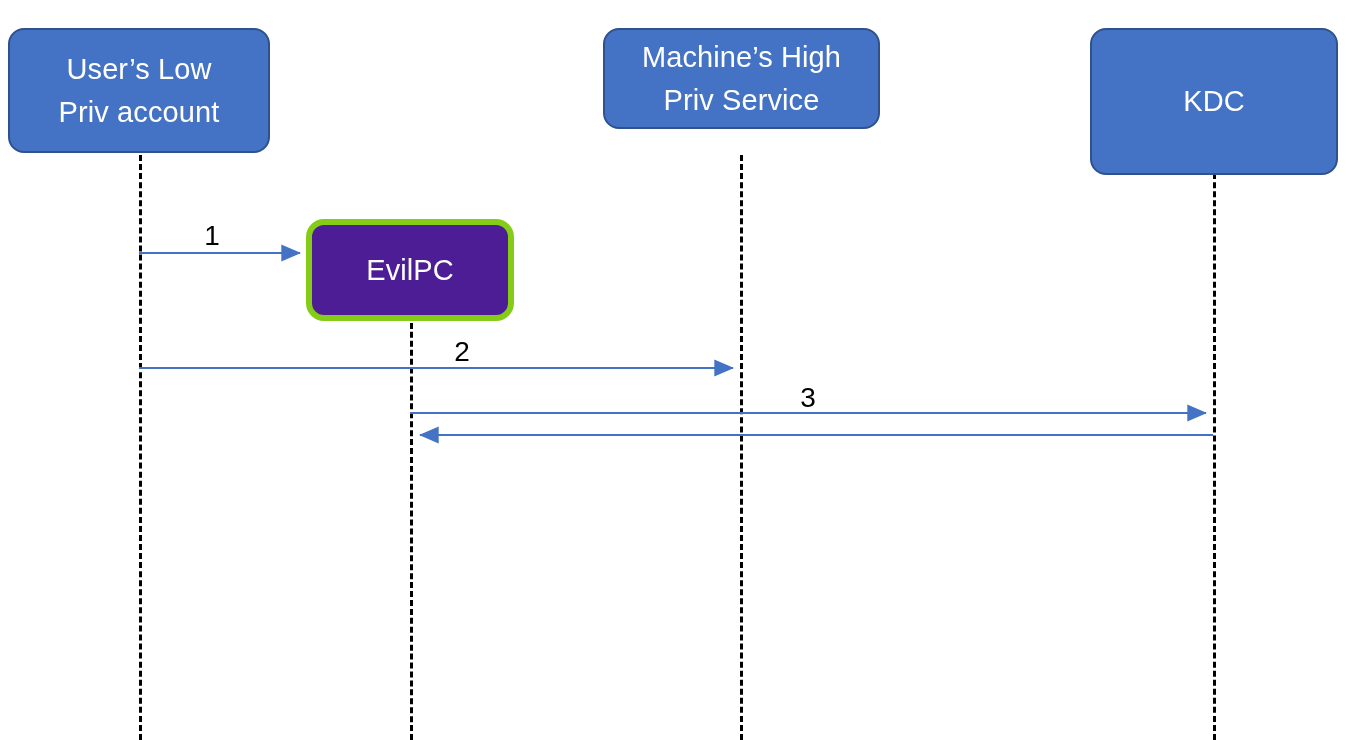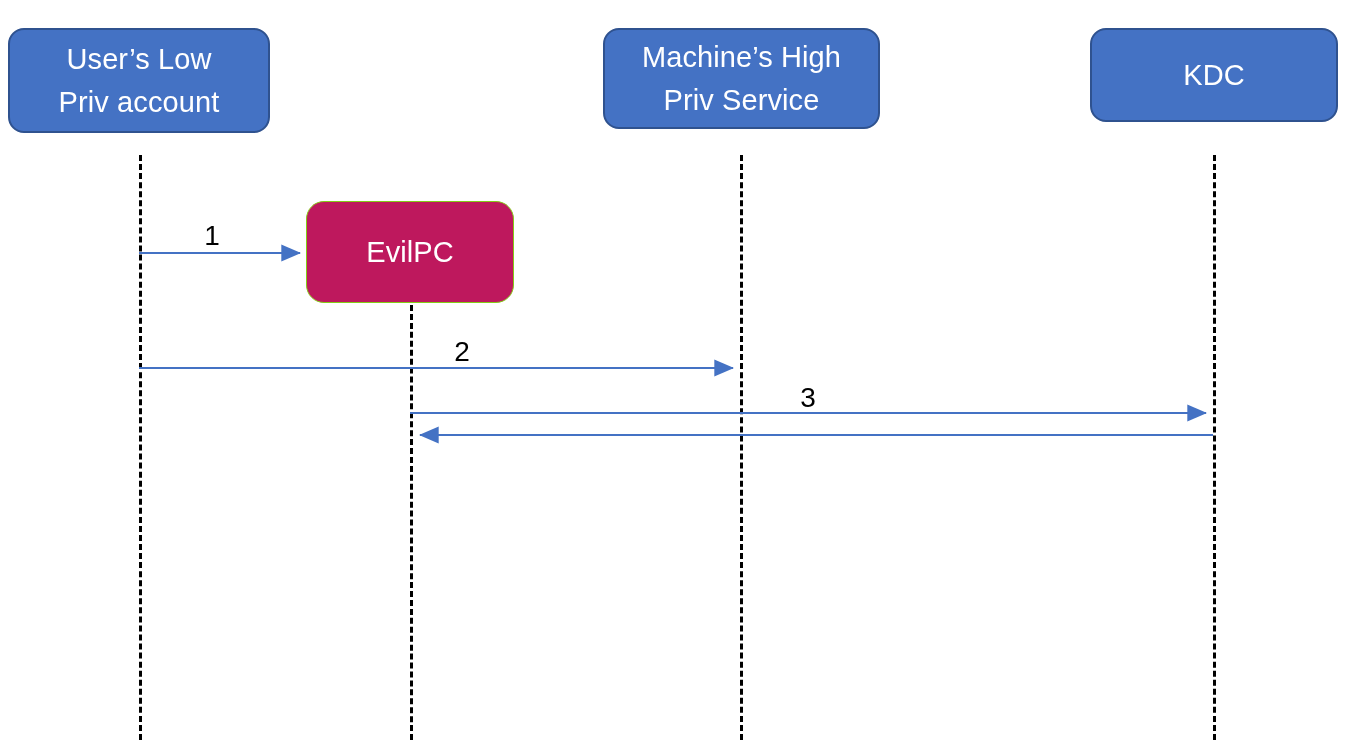--- a/index.html
+++ b/index.html
@@ -32,23 +32,24 @@
     font-weight: 400;
     letter-spacing: 0.1px;
     white-space: pre-line;
     padding: 4px 10px;
   }
   .node-actor {
     background: #4472C4;
     border: 2px solid #2F528F;
   }
   .node-attacker {
-    background: #be185d;
-    border: 1px solid #84cc16;
+    background: #4c1d95;
+    border: 6px solid #84cc16;
     border-radius: 18px;
+    margin-top: 18px;
   }
   .lifeline {
     position: absolute;
     width: 0;
     border-left: 3px dashed #000000;
   }
   .msg-label {
     position: absolute;
     color: #000000;
     font-size: 28px;
@@ -92,23 +93,23 @@
 
     <line x1="410" y1="413" x2="1206" y2="413" stroke="#4472C4" stroke-width="2.2" marker-end="url(#arrowRight)"></line>
 
     <line x1="1213" y1="435" x2="420" y2="435" stroke="#4472C4" stroke-width="2.2" marker-end="url(#arrowLeft)"></line>
   </svg>
 
   <div class="msg-label" style="left:212px; top:222px; transform:translateX(-50%);">1</div>
   <div class="msg-label" style="left:462px; top:338px; transform:translateX(-50%);">2</div>
   <div class="msg-label" style="left:808px; top:384px; transform:translateX(-50%);">3</div>
 
-  <div class="node-box node-actor" style="left:8px; top:28px; width:262px; height:105px;">User’s Low
+  <div class="node-box node-actor" style="left:8px; top:28px; width:262px; height:125px;">User’s Low
 Priv account</div>
 
   <div class="node-box node-attacker" style="left:306px; top:201px; width:208px; height:102px;">EvilPC</div>
 
   <div class="node-box node-actor" style="left:603px; top:28px; width:277px; height:101px;">Machine’s High
 Priv Service</div>
 
-  <div class="node-box node-actor" style="left:1090px; top:28px; width:248px; height:94px;text-align:right;">KDC</div>
+  <div class="node-box node-actor" style="left:1090px; top:28px; width:248px; height:147px;text-align:right;">KDC</div>
 
 </div>
 
 </body></html>

